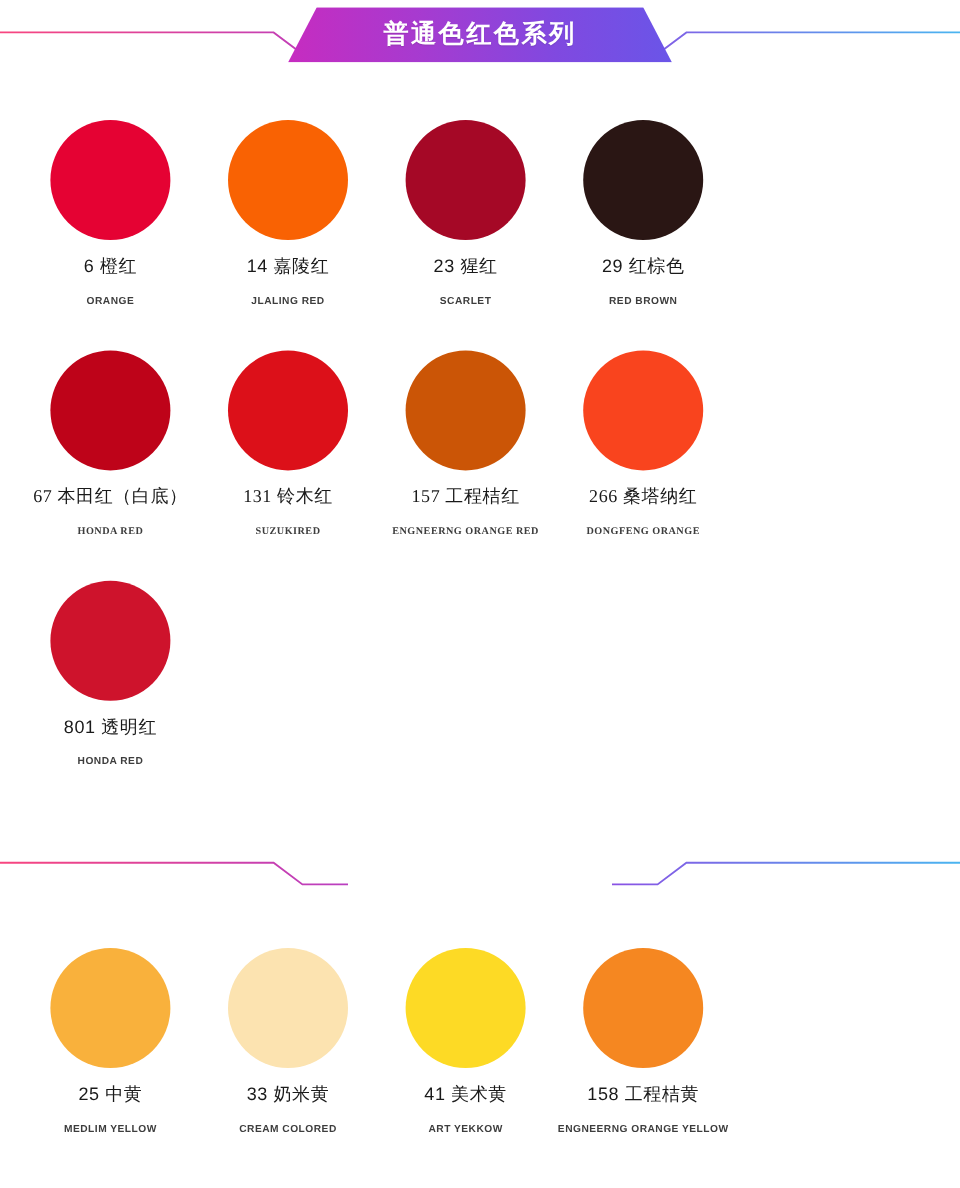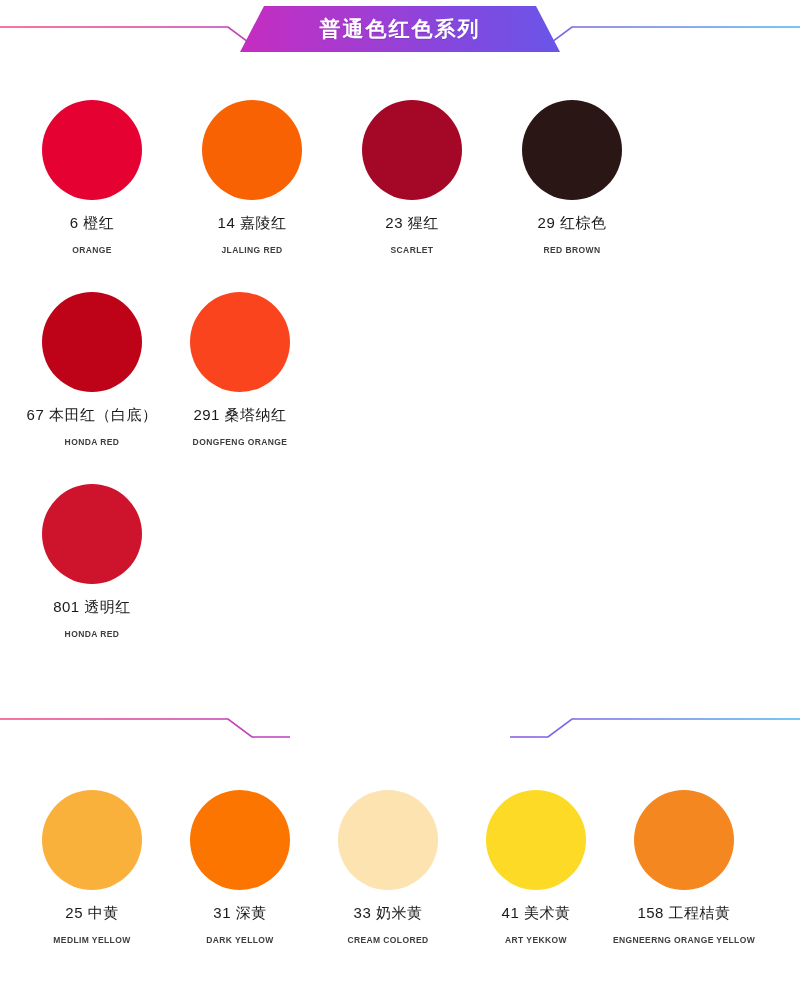--- a/index.html
+++ b/index.html
@@ -98,22 +98,22 @@
   .swatch-en {
     margin-top: 15px;
     font-size: 8.5px;
     color: #3d3d3d;
     font-weight: bold;
     letter-spacing: 0.4px;
     white-space: nowrap;
     line-height: 1.15;
   }
 
-  .row-1 { margin-top: 42px; gap: 12px; }
-  .row-2 { margin-top: 36px; }
+  .row-1 { margin-top: 42px; }
+  .row-2 { margin-top: 36px; font-family: Liberation Serif, serif; }
   .row-3 { margin-top: 36px; }
   .row-y { margin-top: 40px; }
 
   .section-gap { height: 52px; }
 </style>
 </head>
 <body>
 
 <div class="page">
 
@@ -182,23 +182,39 @@
   <div class="swatch-grid row-2">
     <div class="swatch">
       <div class="swatch-dot" style="background:#be0319"></div>
       <div class="swatch-name">
         <span>67</span>
         <span>本田红（白底）</span>
       </div>
       <div class="swatch-en">HONDA RED</div>
     </div>
     <div class="swatch">
+      <div class="swatch-dot" style="background:#dc1019"></div>
+      <div class="swatch-name">
+        <span>131</span>
+        <span>铃木红</span>
+      </div>
+      <div class="swatch-en">SUZUKIRED</div>
+    </div>
+    <div class="swatch">
+      <div class="swatch-dot" style="background:#cb5506"></div>
+      <div class="swatch-name">
+        <span>157</span>
+        <span>工程桔红</span>
+      </div>
+      <div class="swatch-en">ENGNEERNG ORANGE RED</div>
+    </div>
+    <div class="swatch">
       <div class="swatch-dot" style="background:#f9441e"></div>
       <div class="swatch-name">
-        <span>291</span>
+        <span>266</span>
         <span>桑塔纳红</span>
       </div>
       <div class="swatch-en">DONGFENG ORANGE</div>
     </div>
   </div>
 
   <div class="swatch-grid row-3">
     <div class="swatch">
       <div class="swatch-dot" style="background:#ce132c"></div>
       <div class="swatch-name">
@@ -238,28 +254,20 @@
   <div class="swatch-grid row-y">
     <div class="swatch">
       <div class="swatch-dot" style="background:#f9b13c"></div>
       <div class="swatch-name">
         <span>25</span>
         <span>中黄</span>
       </div>
       <div class="swatch-en">MEDLIM YELLOW</div>
     </div>
     <div class="swatch">
-      <div class="swatch-dot" style="background:#fb7500"></div>
-      <div class="swatch-name">
-        <span>31</span>
-        <span>深黄</span>
-      </div>
-      <div class="swatch-en">DARK YELLOW</div>
-    </div>
-    <div class="swatch">
       <div class="swatch-dot" style="background:#fce3b0"></div>
       <div class="swatch-name">
         <span>33</span>
         <span>奶米黄</span>
       </div>
       <div class="swatch-en">CREAM COLORED</div>
     </div>
     <div class="swatch">
       <div class="swatch-dot" style="background:#fdda25"></div>
       <div class="swatch-name">

